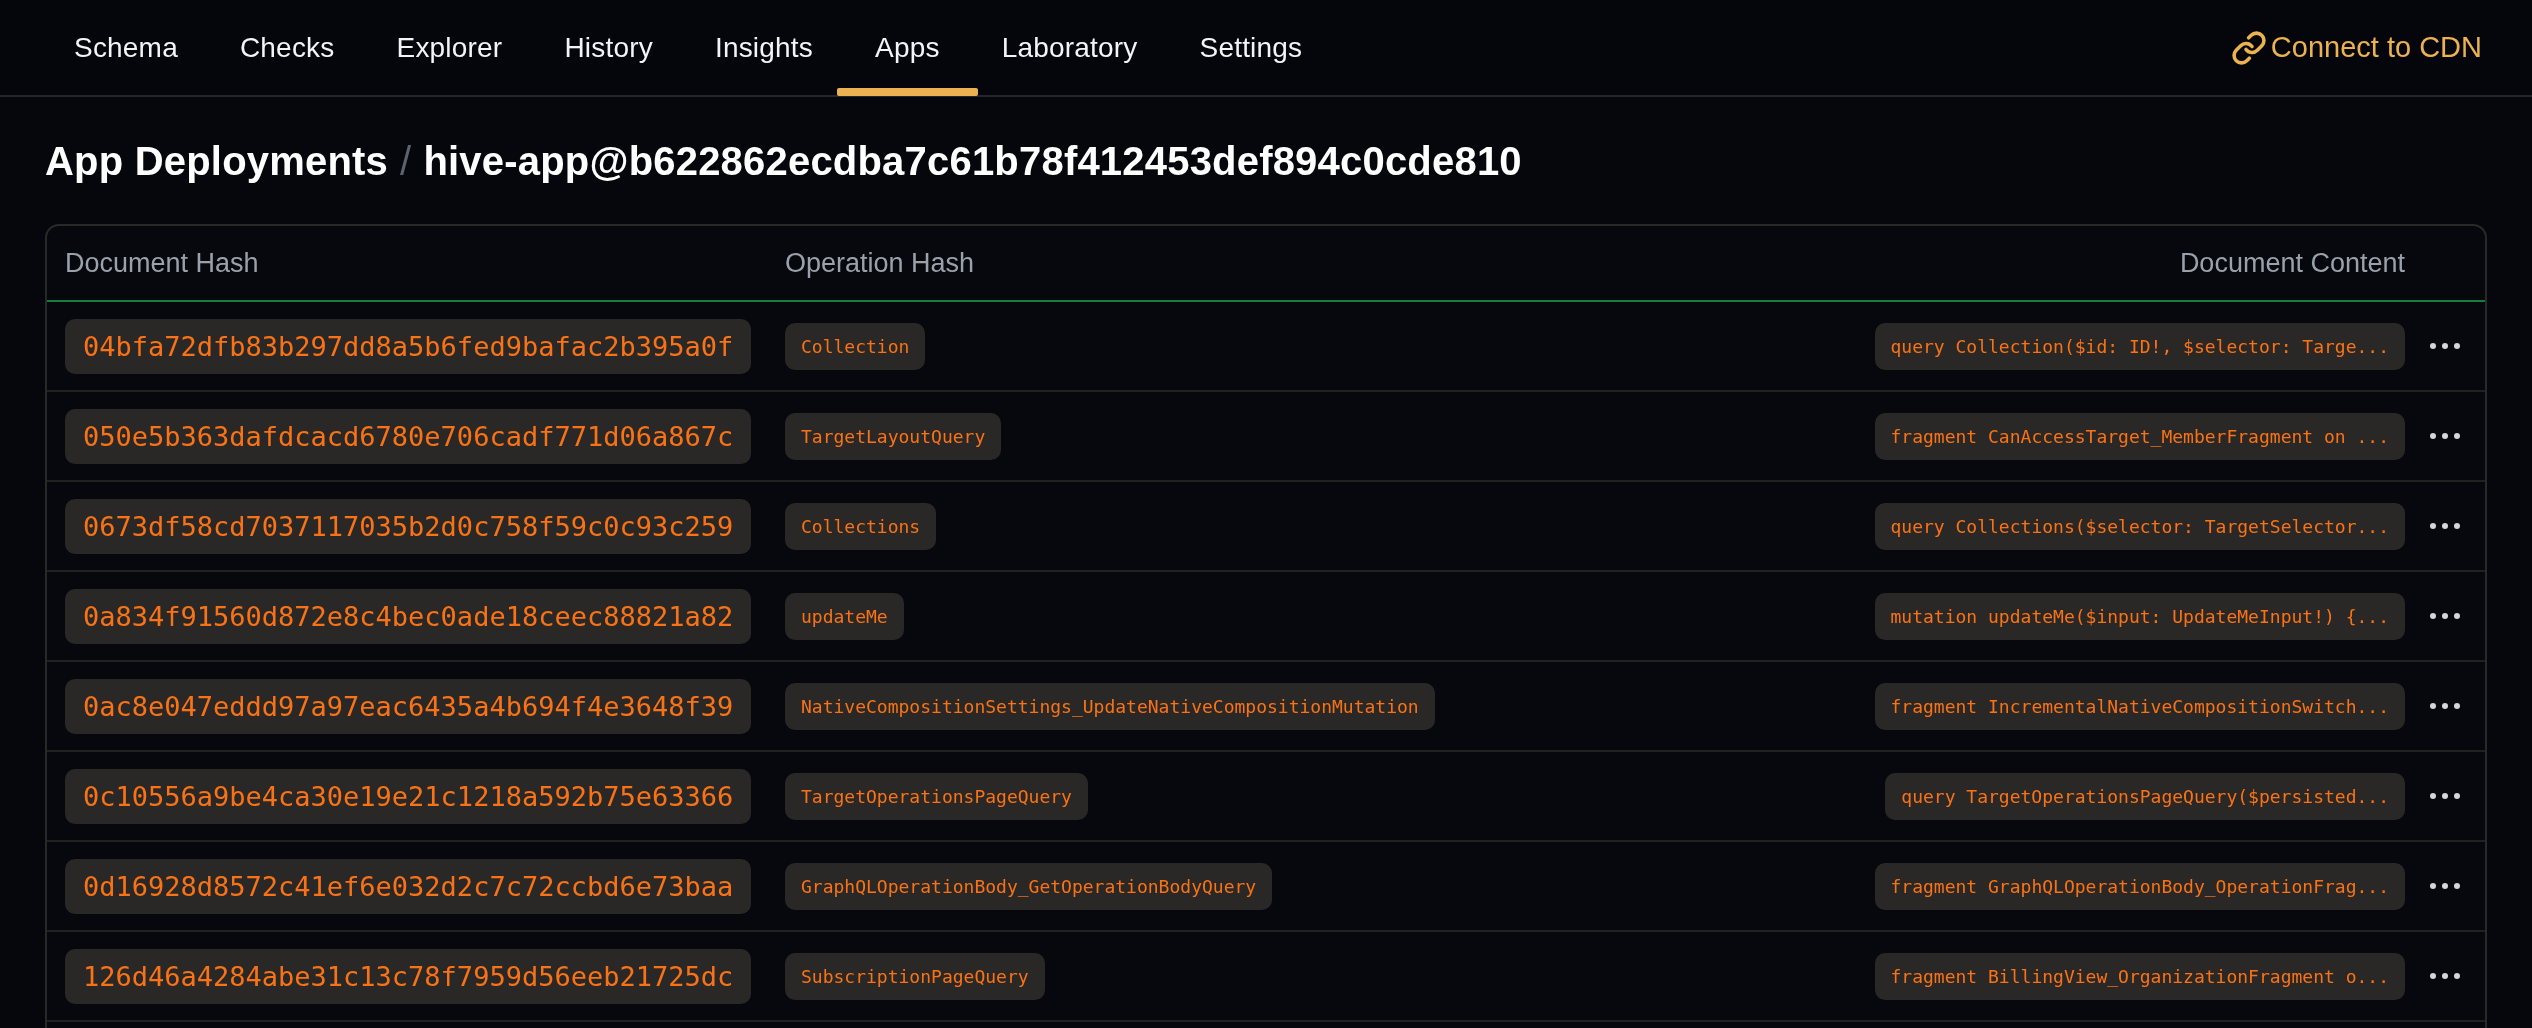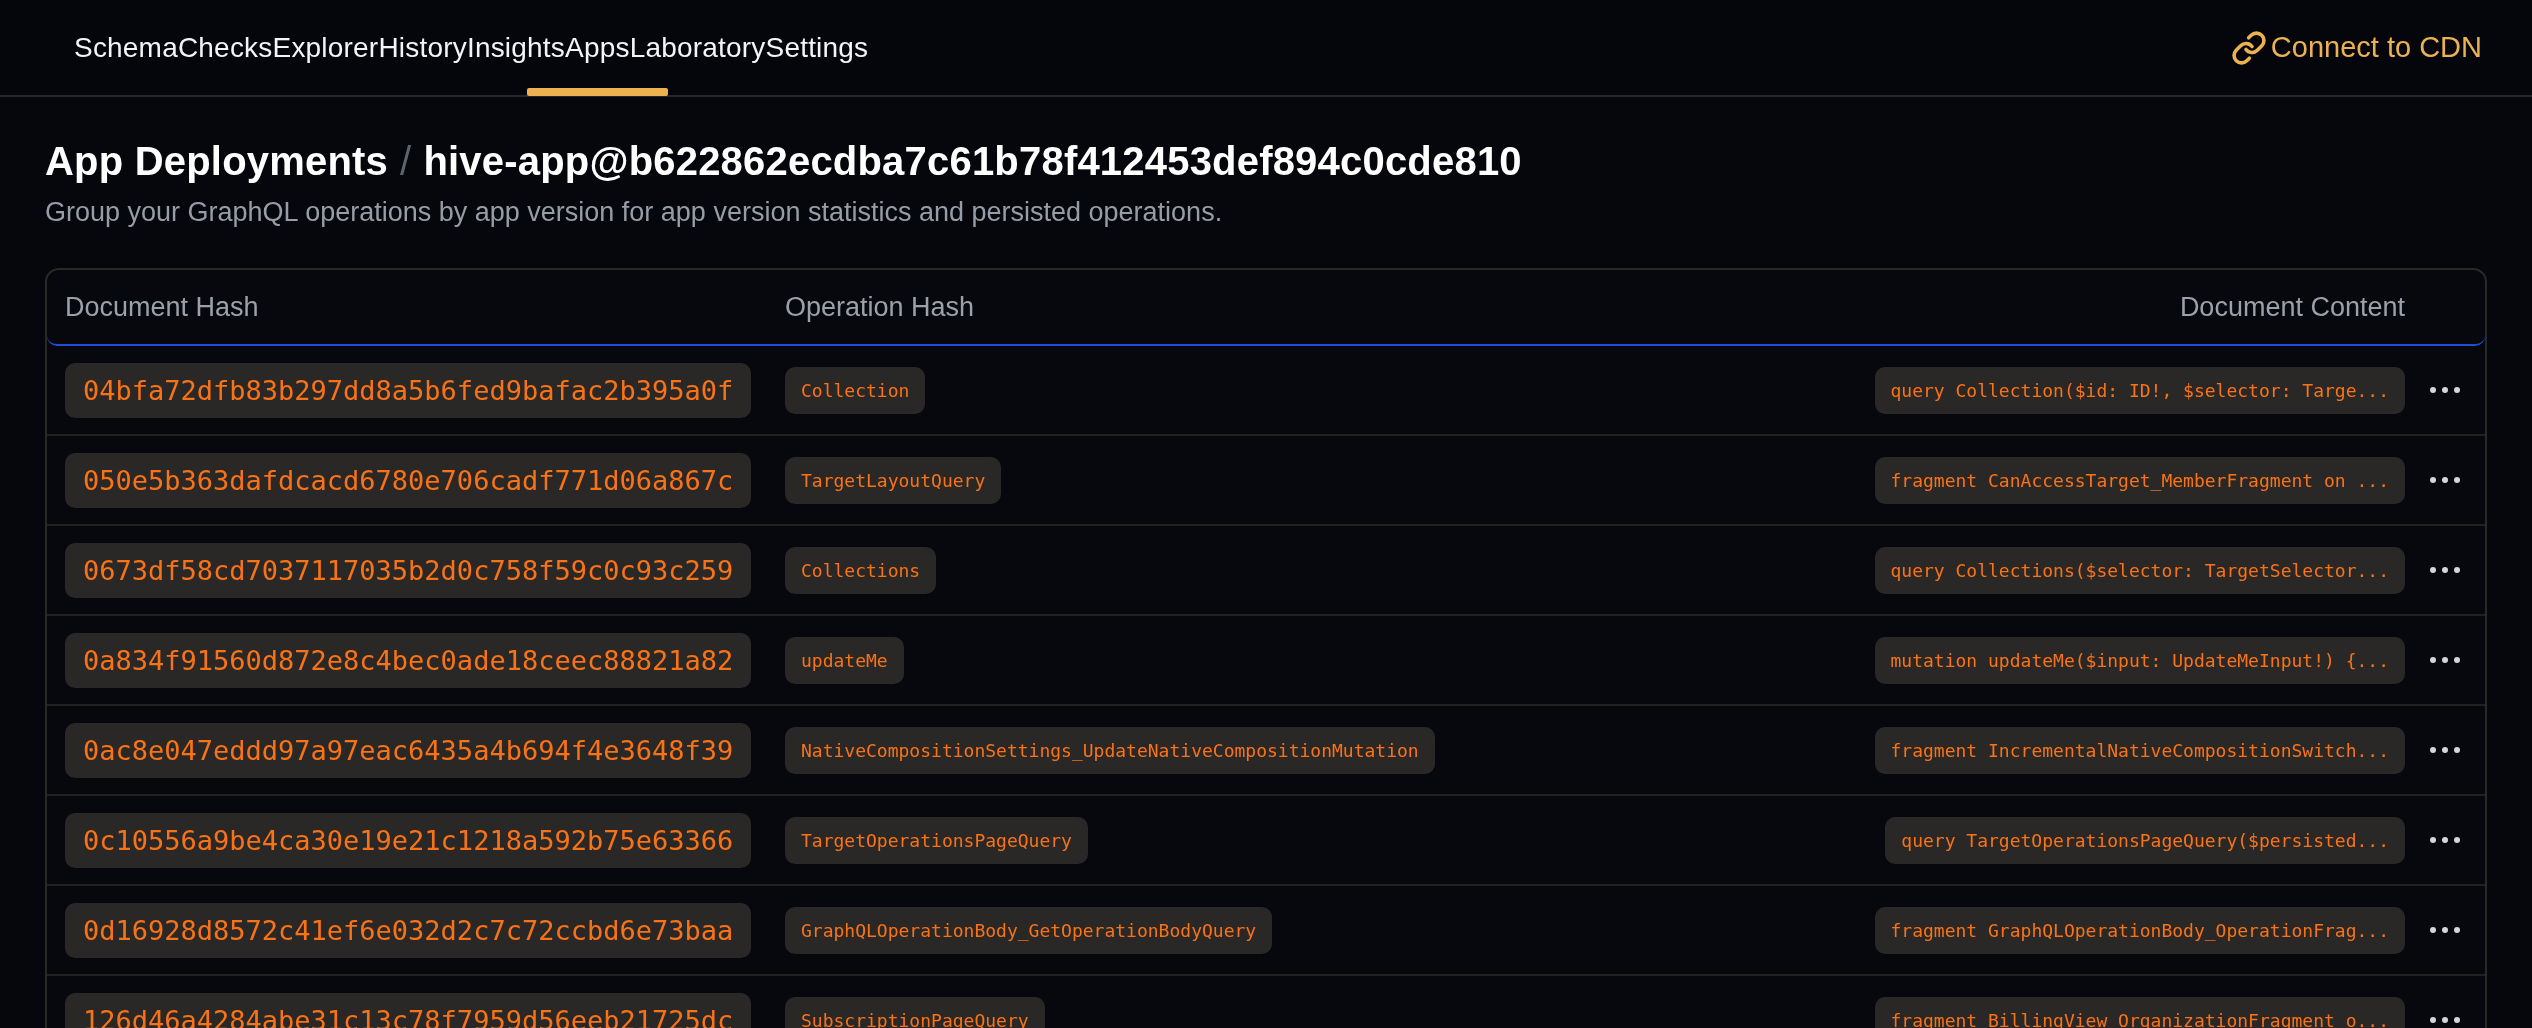--- a/index.html
+++ b/index.html
@@ -9,21 +9,21 @@
     width:2532px; height:1028px; overflow:hidden;
     background:#05070d; color:#e7e9ec;
     font-family:"Liberation Sans", sans-serif;
   }
 
   
   .topnav {
     height:97px; display:flex; align-items:center; justify-content:space-between;
     padding:0 44px 0 74px; border-bottom:2px solid #26262a; background:#04060b;
   }
-  .tabs { display:flex; height:100%; }
+  .tabs { display:flex; gap:62px; height:100%; }
   .tab {
     position:relative; display:flex; align-items:center; height:100%;
     background:none; border:none; padding:0; cursor:pointer;
     color:#f2f4f6; font-family:"Liberation Sans",sans-serif; font-size:28px; letter-spacing:.2px;
   }
   .tab.active::after {
     content:""; position:absolute; left:-38px; right:-38px; bottom:-1px; height:8px;
     background:var(--accent); border-radius:2px;
   }
   .cdn-link {
@@ -42,21 +42,21 @@
   
   .card {
     margin-top:40px; height:820px;
     border:2px solid #2a2927; border-bottom:none; border-radius:14px 14px 0 0;
     background:#06080d; overflow:hidden;
   }
   .thead, .trow {
     display:grid; grid-template-columns:720px 1fr 700px 80px;
     align-items:center; padding-left:18px;
   }
-  .thead { height:76px; color:#9aa1ab; font-size:27px; border-bottom:2px solid #1d4ed8;border-radius:10px; }
+  .thead { height:76px; color:#9aa1ab; font-size:27px; border-bottom:2px solid #15803d; }
   .th-content { justify-self:end; }
   .trow { height:90px; border-bottom:2px solid #212120; }
   .mono { font-family:"DejaVu Sans Mono", monospace; }
   .pill {
     display:inline-flex; align-items:center; background:#2a2827; color:#f97316;
     border-radius:10px; white-space:nowrap;
   }
   .pill-hash { font-size:27px; padding:12px 18px; }
   .pill-op, .pill-content { font-size:18px; padding:13px 16px; }
   .cell-content { justify-self:end; }
@@ -89,21 +89,20 @@
       </svg>
     </span>
     <span>Connect to CDN</span>
   </button>
 </header>
 
 <main>
   <h1 class="page-title">
     <span>App Deployments</span><span class="sep">/</span><span>hive-app@b622862ecdba7c61b78f412453def894c0cde810</span>
   </h1>
-  <p class="page-subtitle">Group your GraphQL operations by app version for app version statistics and persisted operations.</p>
 
   <section class="card">
     <div class="thead">
       <span>Document Hash</span>
       <span>Operation Hash</span>
       <span class="th-content">Document Content</span>
       <span></span>
     </div>
     <div id="rows">
   <div class="trow">

